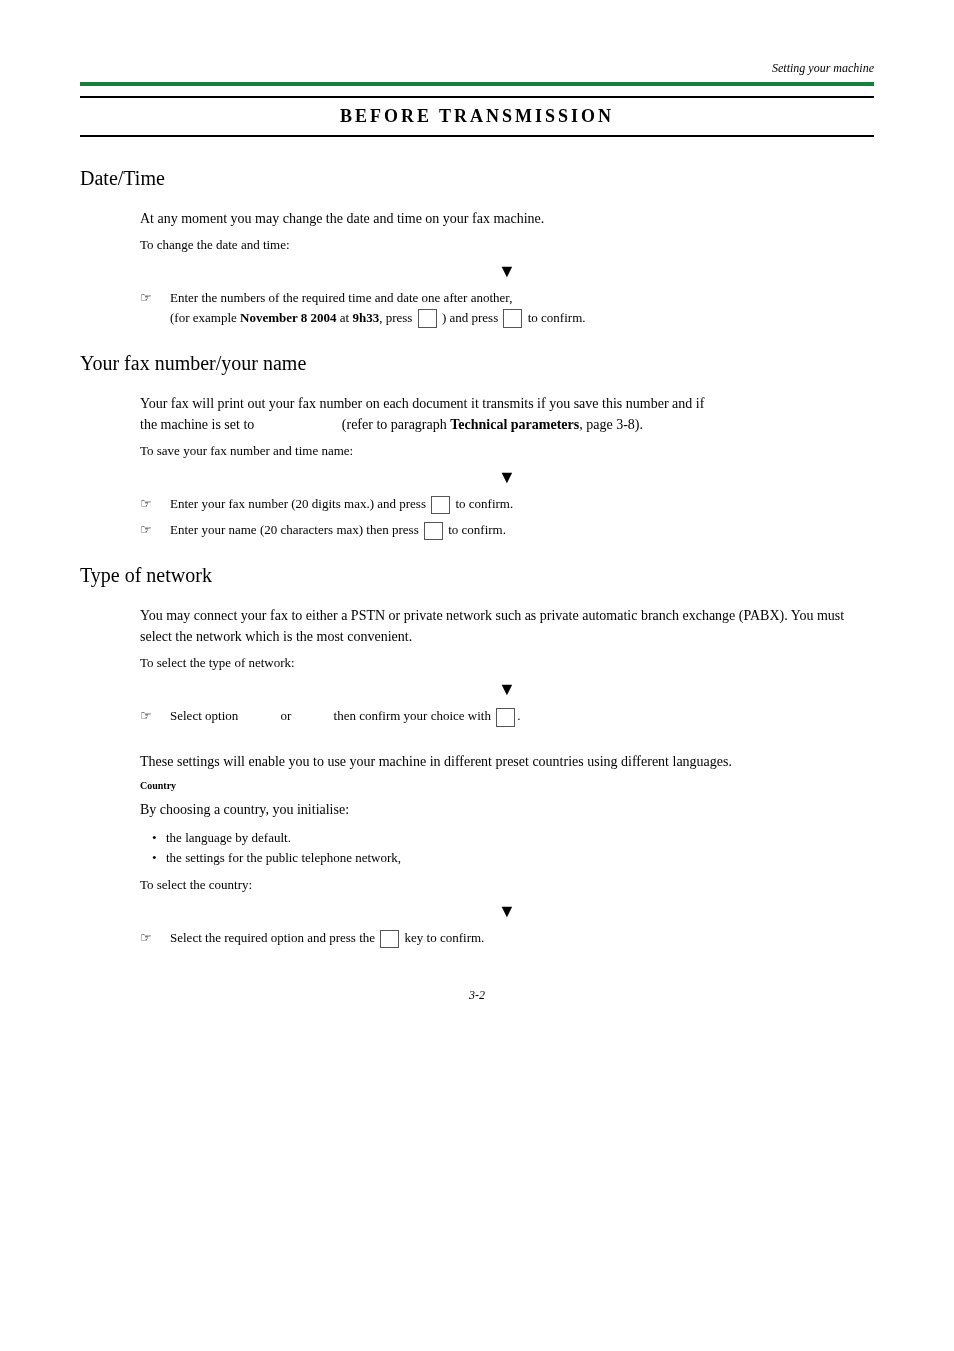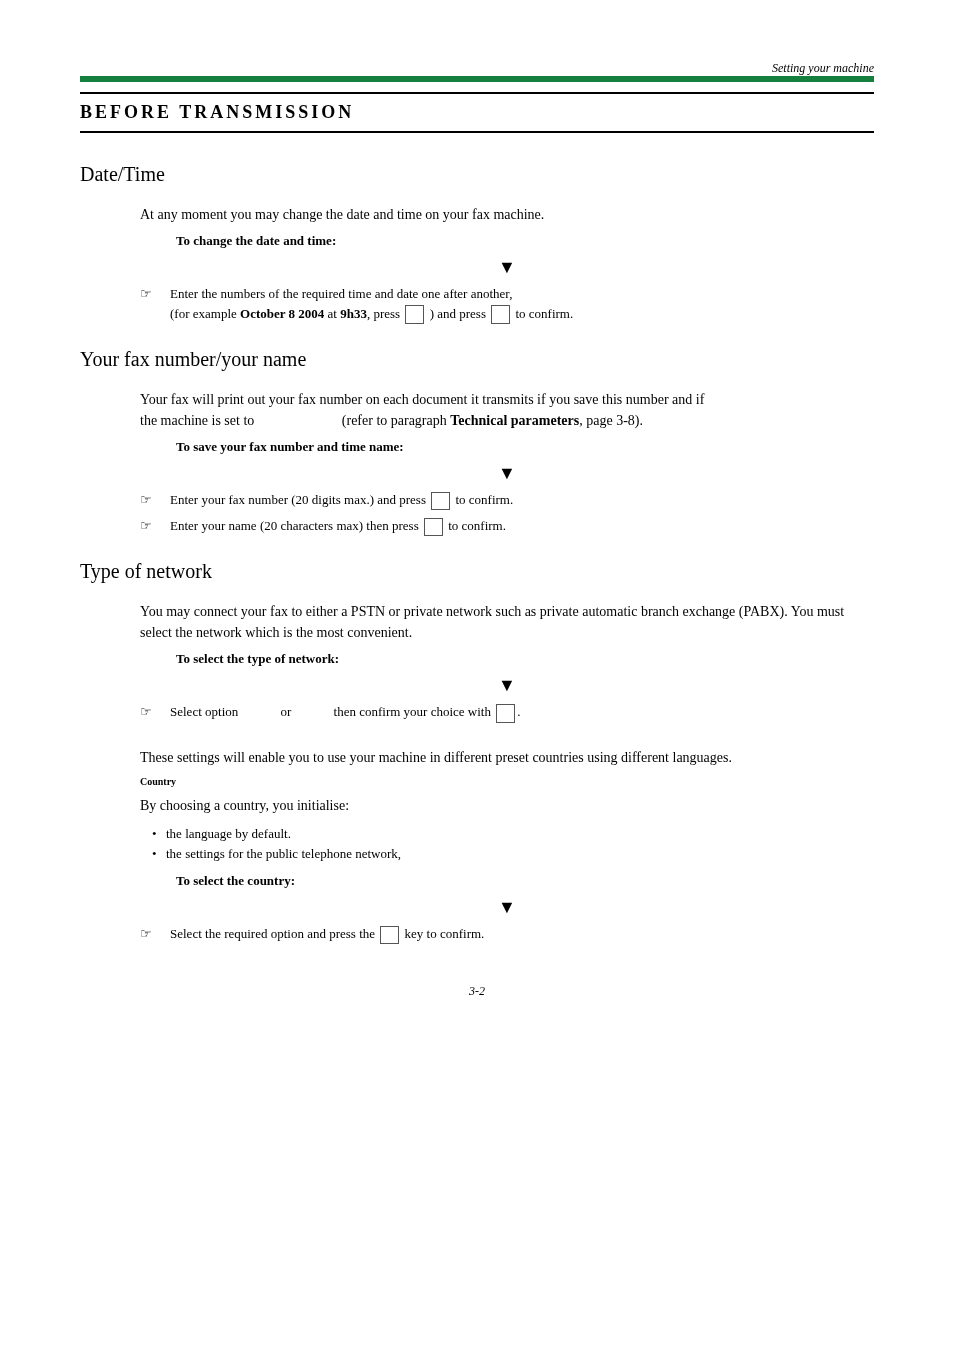--- a/index.html
+++ b/index.html
@@ -20,30 +20,31 @@
     .page {
       width: 954px;
       min-height: 1351px;
       padding: 60px 80px 60px 80px;
       position: relative;
     }
 
     .header-section {
       text-align: right;
       margin-bottom: 10px;
-      border-bottom: 6px solid #15803d;
+      border-bottom: 4px solid #15803d;
+      padding-bottom: 6px;
     }
 
     .header-text {
       font-style: italic;
       font-size: 12px;
     }
 
     .chapter-title-block {
-      text-align: left;
+      text-align: center;
       margin: 4px 0 30px 0;
       border-top: 2px solid #000;
       border-bottom: 2px solid #000;
       padding: 8px 0;
     }
 
     .chapter-title {
       font-size: 18px;
       font-weight: bold;
       letter-spacing: 3px;
@@ -66,24 +67,23 @@
       margin-bottom: 18px;
     }
 
     .body-text {
       font-size: 14px;
       line-height: 1.5;
       margin-bottom: 8px;
     }
 
     .bold-instruction {
-      font-weight: bold;
+      font-weight: normal;
       font-size: 13px;
       margin-bottom: 8px;
-      margin-left: 36px;
     }
 
     .instruction-row {
       display: flex;
       align-items: baseline;
       margin-bottom: 6px;
       font-size: 13px;
       line-height: 1.5;
     }
 
@@ -179,21 +179,21 @@
       <p class="bold-instruction">To change the date and time:</p>
 
       <div class="arrow-indicator">
         <span>▼</span>
       </div>
 
       <div class="instruction-row">
         <span class="instruction-icon">☞</span>
         <span class="instruction-text">
           Enter the numbers of the required time and date one after another,<br>
-          (for example <strong>October 8 2004</strong> at <strong>9h33</strong>, press <span class="inline-key">&nbsp;&nbsp;&nbsp;&nbsp;</span> ) and press <span class="inline-key">&nbsp;&nbsp;&nbsp;&nbsp;</span> to confirm.
+          (for example <strong>November 8 2004</strong> at <strong>9h33</strong>, press <span class="inline-key">&nbsp;&nbsp;&nbsp;&nbsp;</span> ) and press <span class="inline-key">&nbsp;&nbsp;&nbsp;&nbsp;</span> to confirm.
         </span>
       </div>
     </div>
   </div>
 
   <div class="main-section">
     <div class="section-header">
       <h2 class="section-title">Your fax number/your name</h2>
     </div>
     <div class="section-block">

